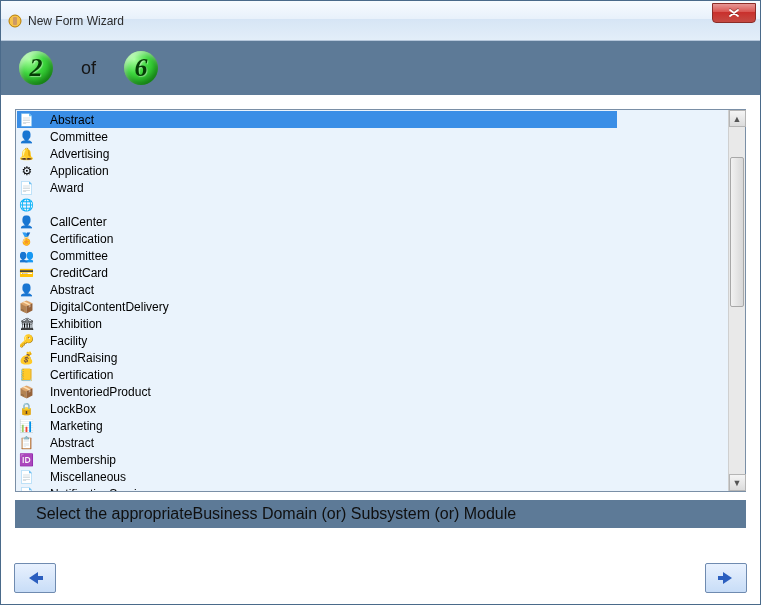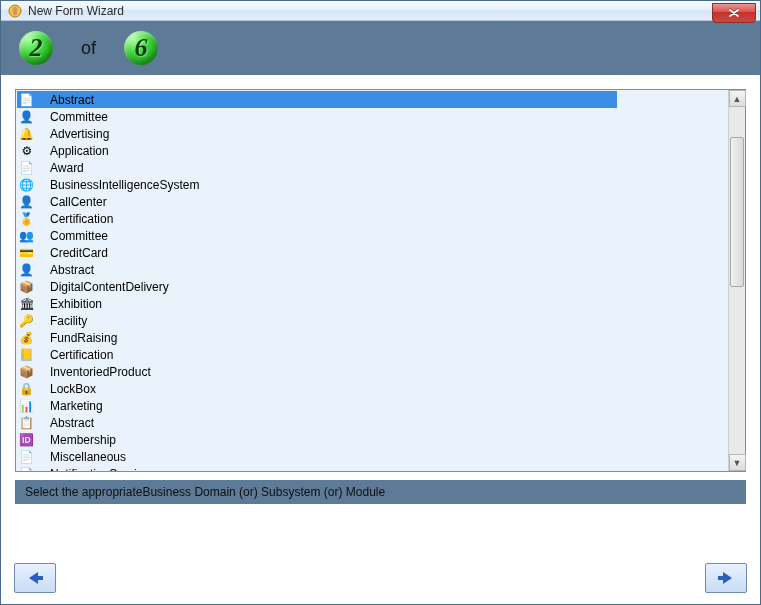--- a/index.html
+++ b/index.html
@@ -7,21 +7,21 @@
     margin: 0;
     font-family: "Segoe UI", Tahoma, sans-serif;
     font-size: 12px;
     background: #fff;
     width: 761px;
     height: 605px;
     overflow: hidden;
     border: 1px solid #4a6a8a;
   }
   .titlebar {
-    height: 20px;
+    height: 40px;
     background: linear-gradient(to bottom, #f7fbff 0%, #e8f1fb 45%, #d6e5f5 46%, #e3eef9 100%);
     border-bottom: 1px solid #b5c7db;
     display: flex;
     align-items: center;
     padding: 0 4px 0 6px;
     position: relative;
   }
   .titlebar-icon {
     width: 16px; height: 16px;
     display: inline-flex; align-items: center; justify-content: center;
@@ -136,22 +136,22 @@
     top: 30px; height: 150px;
     background: linear-gradient(to right,#f2f2f2,#d8d8d8);
     border: 1px solid #a8a8a8;
     border-radius: 2px;
   }
 
   .hint-bar {
     margin: 4px 14px 0 14px;
     background: #5d7a97;
     color: #0f0f0f;
-    padding: 5px 10px;
-    font-size: 12px;
+    padding: 5px 21px;
+    font-size: 16px;
   }
 
   .nav-row {
     position: absolute;
     left: 14px; right: 14px;
     bottom: 12px;
     display: flex;
     justify-content: space-between;
   }
   .nav-btn {
@@ -210,21 +210,20 @@
         <div class="list-item">
           <span class="item-icon">⚙</span>
           <span class="label">Application</span>
         </div>
         <div class="list-item">
           <span class="item-icon">📄</span>
           <span class="label">Award</span>
         </div>
         <div class="list-item">
           <span class="item-icon">🌐</span>
-          <span class="label">BusinessIntelligenceSystem</span>
         </div>
         <div class="list-item">
           <span class="item-icon">👤</span>
           <span class="label">CallCenter</span>
         </div>
         <div class="list-item">
           <span class="item-icon">🏅</span>
           <span class="label">Certification</span>
         </div>
         <div class="list-item">

